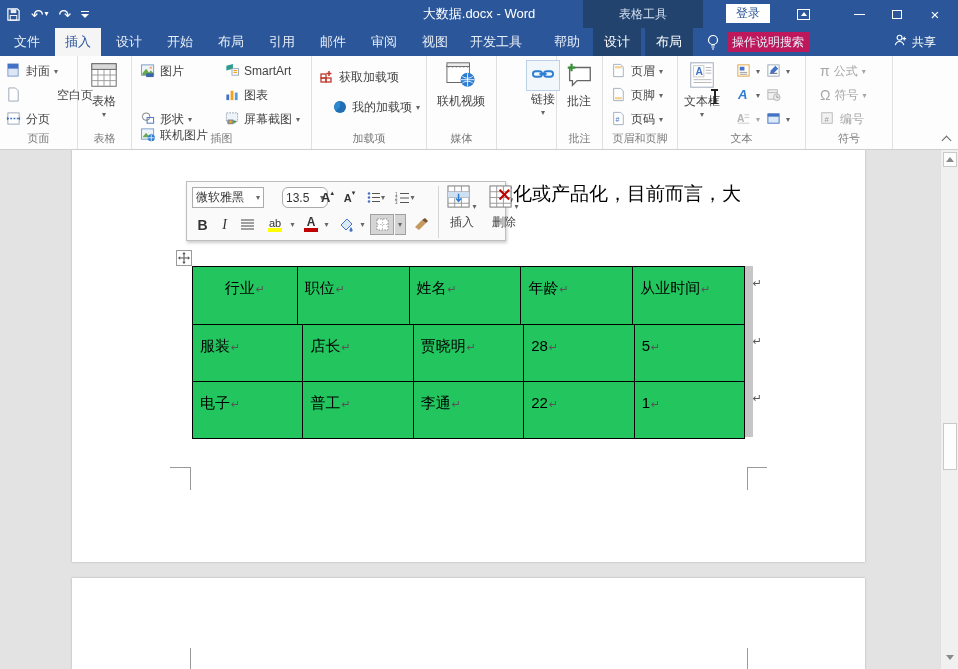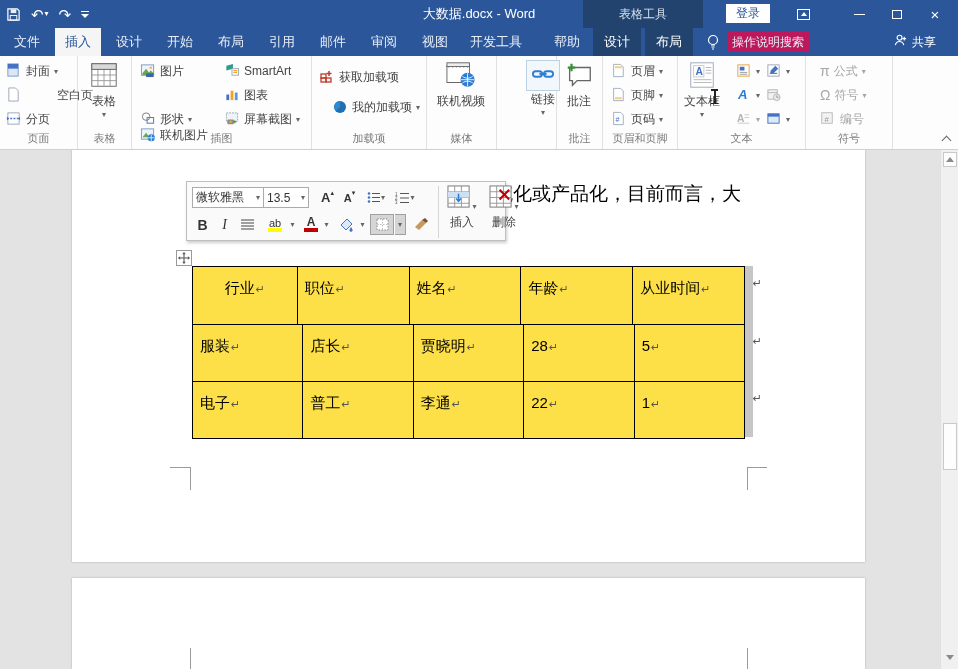--- a/index.html
+++ b/index.html
@@ -50,21 +50,21 @@
   .page { position:absolute; left:72px; width:793px; background:#fff; box-shadow:0 0 2px rgba(0,0,0,.25); }
   .page1 { top:0; height:412px; }
   .page2 { top:428px; height:91px; }
   .docline { position:absolute; left:494px; top:31px; font-size:19px; color:#000; white-space:nowrap; z-index:2; font-family:"Liberation Sans","DejaVu Sans",sans-serif; }
   .cmark-h { position:absolute; height:1px; background:#9a9a9a; width:20px; }
   .cmark-v { position:absolute; width:1px; background:#9a9a9a; }
 
   
   .tblwrap { position:absolute; left:192px; top:116px; width:553px; z-index:1; }
   .selstrip { position:absolute; left:553px; top:0; width:8px; height:171px; background:#c6c6c6; }
-  .trow { display:flex; height:57px; position:relative; background:#fde047; border-left:1.5px solid #000; }
+  .trow { display:flex; height:57px; position:relative; background:#22c55e; border-left:1.5px solid #000; }
   .trow + .trow { border-top:1px solid #000; }
   .tblwrap { border-top:1.5px solid #000; border-bottom:1.5px solid #000; }
   .tcell { flex:1; border-right:1px solid #000; padding:12px 0 0 7px; font-size:15px; color:#000; position:relative; }
   .tcell:last-child { border-right:1.5px solid #000; }
   .tcell.center { text-align:center; padding-left:0; }
   .cmk { font-size:11px; color:#555; margin-left:1px; }
   .rowend { position:absolute; right:-17px; top:10px; font-size:11px; color:#555; }
   .movehandle { position:absolute; left:176px; top:100px; width:16px; height:16px; background:#fff; border:1px solid #9a9a9a; z-index:3; display:flex; align-items:center; justify-content:center; }
 
   
@@ -480,21 +480,21 @@
         </div>
       </div>
     <div class="selstrip" style="left:745px;top:116px;position:absolute;"></div>
 
     <div class="minibar">
 
       <div class="mb-combo" style="left:5px;top:5px;width:72px;">
         <span>微软雅黑</span>
           <span class="dd">▾</span>
       </div>
-      <div class="mb-combo" style="left:76px;top:5px;width:46px;">
+      <div class="mb-combo" style="left:95px;top:5px;width:46px;border-radius:6px;">
         <span>13.5</span>
           <span class="dd">▾</span>
       </div>
       <div class="mb-btn" style="left:130px;top:5px;width:21px;height:21px;">
         <span style="font-weight:bold;">A</span>
           <span style="font-size:7px;margin-top:-9px;">▴</span>
       </div>
       <div class="mb-btn" style="left:152px;top:5px;width:21px;height:21px;">
         <span style="font-size:11px;font-weight:bold;">A</span>
           <span style="font-size:7px;margin-top:-9px;">▾</span>

